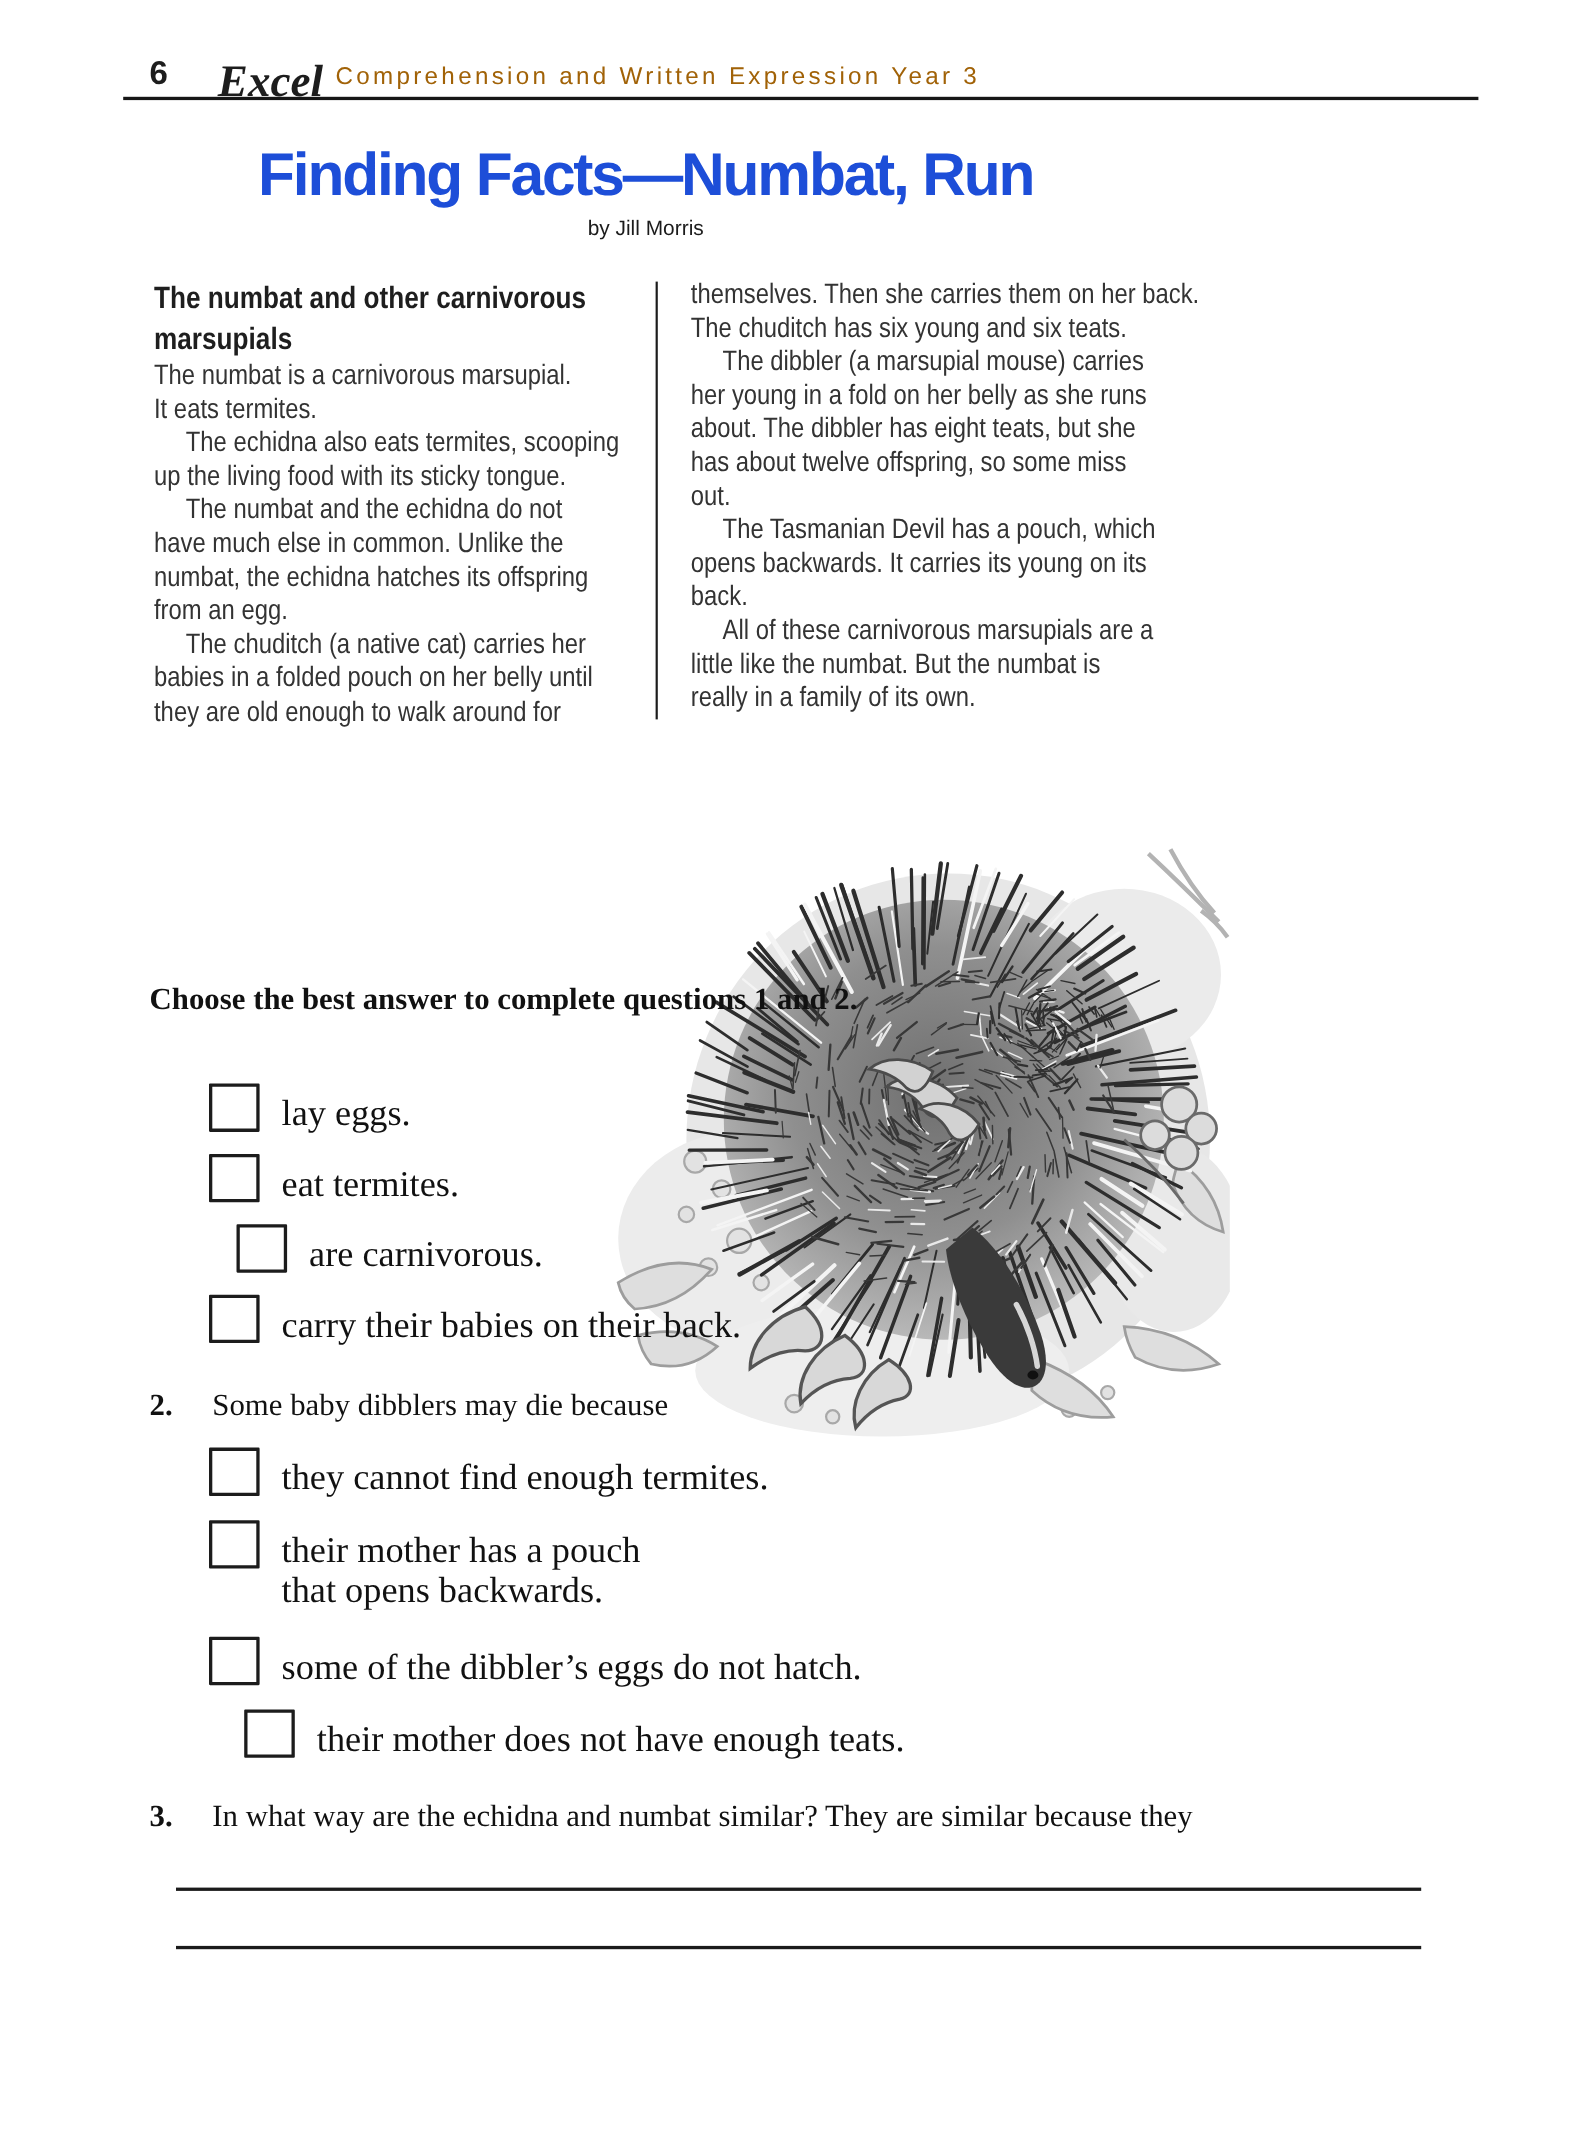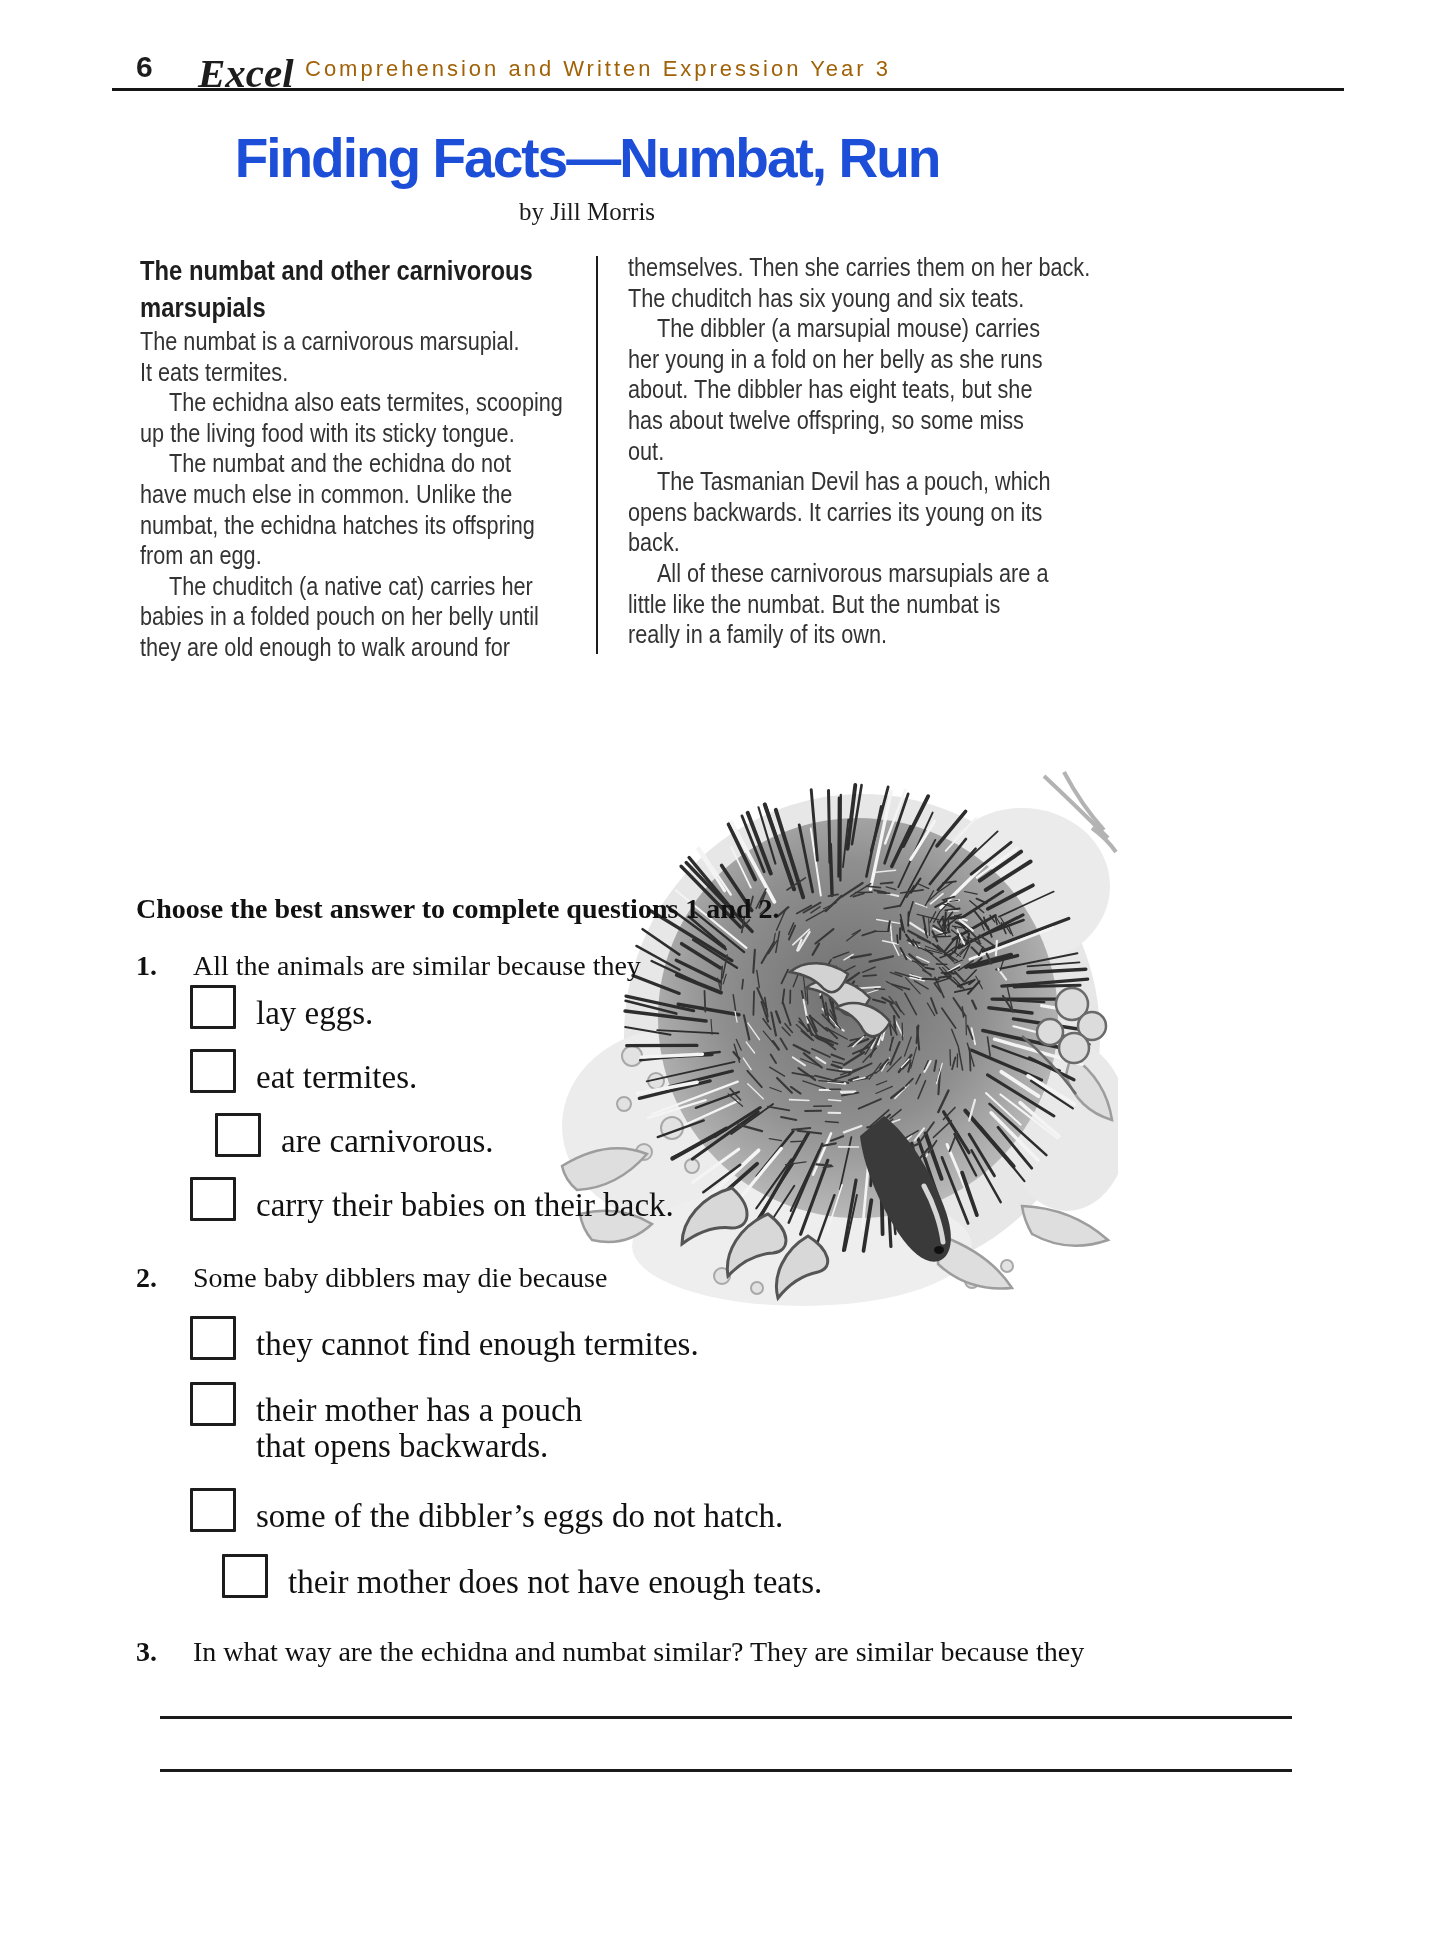--- a/index.html
+++ b/index.html
@@ -8,21 +8,21 @@
   .abs{position:absolute;}
   
   #page-num{left:136px;top:50px;font-size:30px;font-weight:700;}
   #brand{left:198px;top:49px;font-family:"Liberation Serif",serif;font-style:italic;font-weight:700;font-size:41px;}
   #series{left:305px;top:56px;font-size:22px;letter-spacing:3px;color:#a16207;}
   #header-rule{left:112px;top:88px;width:1232px;height:3px;background:#161616;}
   
   #title-wrap{left:112px;top:126px;width:950px;text-align:center;}
   #title{font-size:55px;font-weight:700;letter-spacing:-2px;color:#1d4ed8;}
   #byline-wrap{left:112px;top:198px;width:950px;text-align:center;}
-  #byline{font-size:25px;color:#1b1b1b;font-family:Liberation Serif, serif;}
+  #byline{font-size:19px;color:#1b1b1b;}
   
   .pcol{position:absolute;top:252px;width:470px;transform:scaleX(0.85);transform-origin:left top;}
   #left-col{left:140px;}
   #right-col{left:628px;}
   #col-divider{left:596px;top:256px;width:2px;height:398px;background:#1c1c1c;}
   .pline{white-space:nowrap;height:30.6px;line-height:30.6px;font-size:25.5px;color:#333;}
   .pbold{height:37px;line-height:37px;font-size:28px;font-weight:700;color:#1e1e1e;}
   .pindent{padding-left:34px;}
   
   .serif{font-family:"Liberation Serif",serif;color:#111;}
@@ -769,23 +769,20 @@
       <div class="pline pindent">The Tasmanian Devil has a pouch, which</div>
       <div class="pline">opens backwards. It carries its young on its</div>
       <div class="pline">back.</div>
       <div class="pline pindent">All of these carnivorous marsupials are a</div>
       <div class="pline">little like the numbat. But the numbat is</div>
       <div class="pline">really in a family of its own.</div>
     </div>
 
   <div class="abs serif" id="instruction">Choose the best answer to complete questions 1 and 2.</div>
 
-  <div class="q-row serif" id="q1-row">
-    <span class="qnum">1.</span><span>All the animals are similar because they</span>
-  </div>
 
   <div class="q-row serif" id="q2-row">
     <span class="qnum">2.</span><span>Some baby dibblers may die because</span>
   </div>
 
   <div class="q-row serif" id="q3-row">
     <span class="qnum">3.</span><span>In what way are the echidna and numbat similar? They are similar because they</span>
   </div>
 
   <div class="ans-line" id="ans-line-1"></div>

